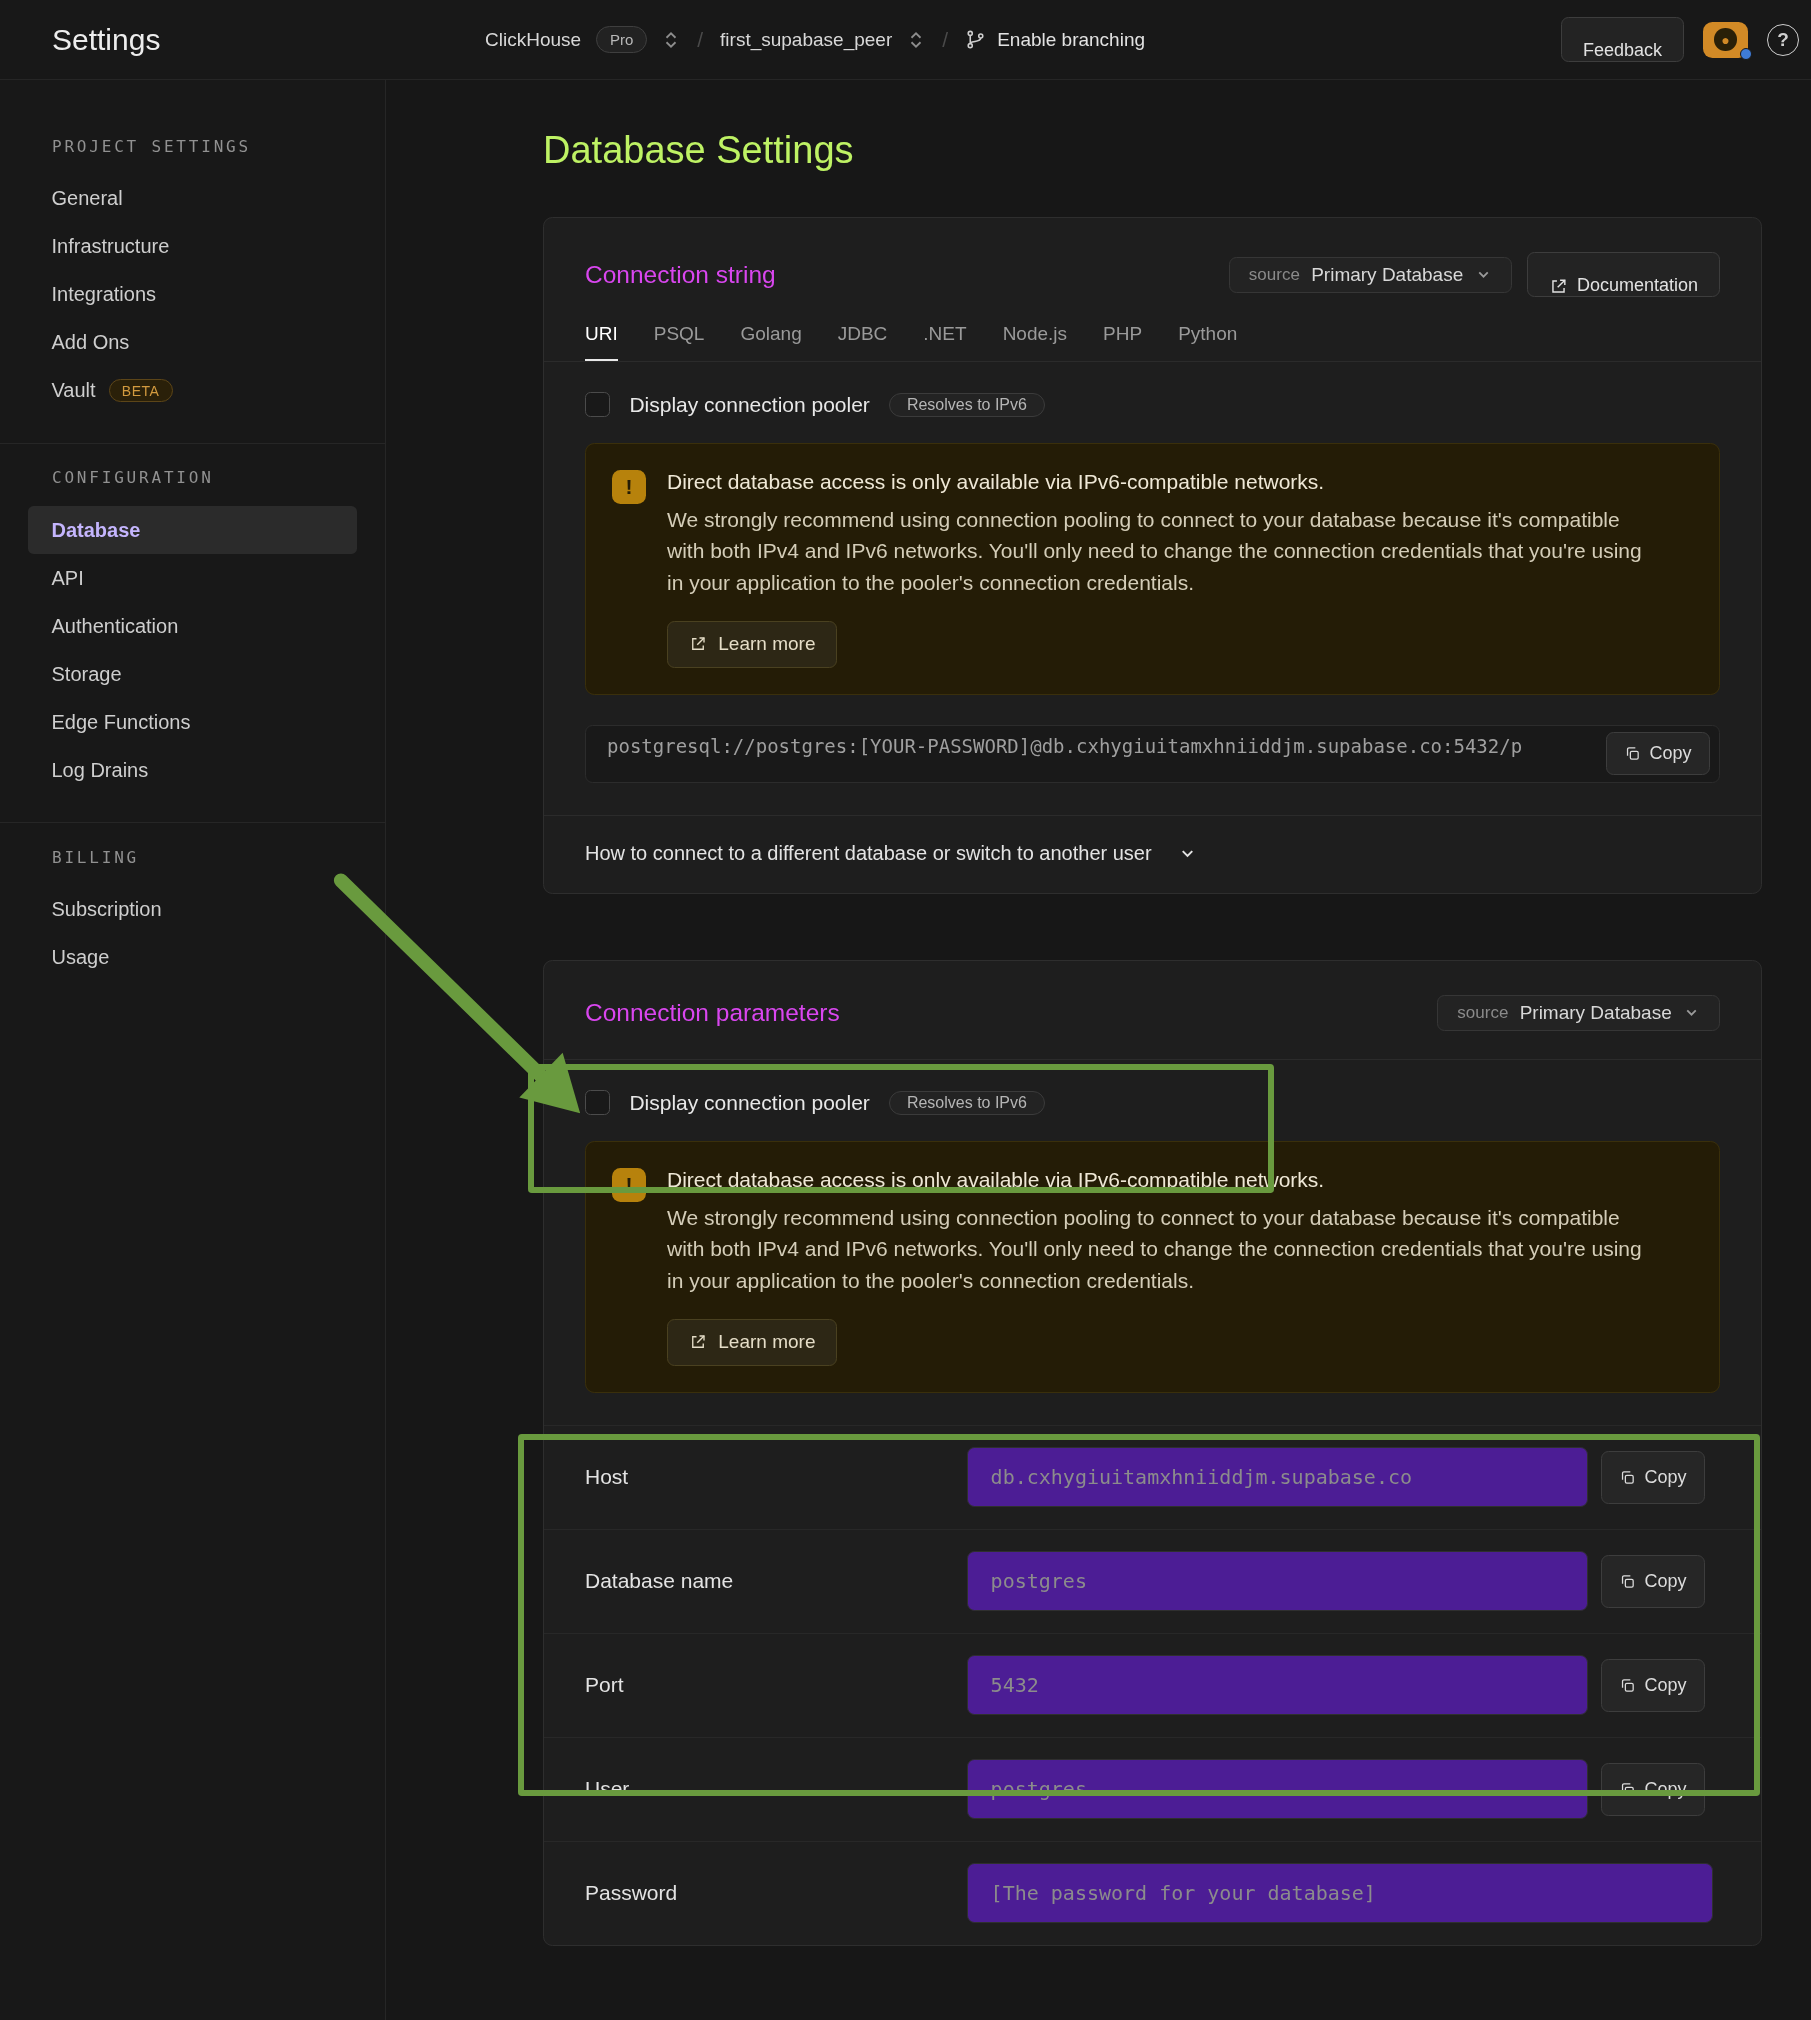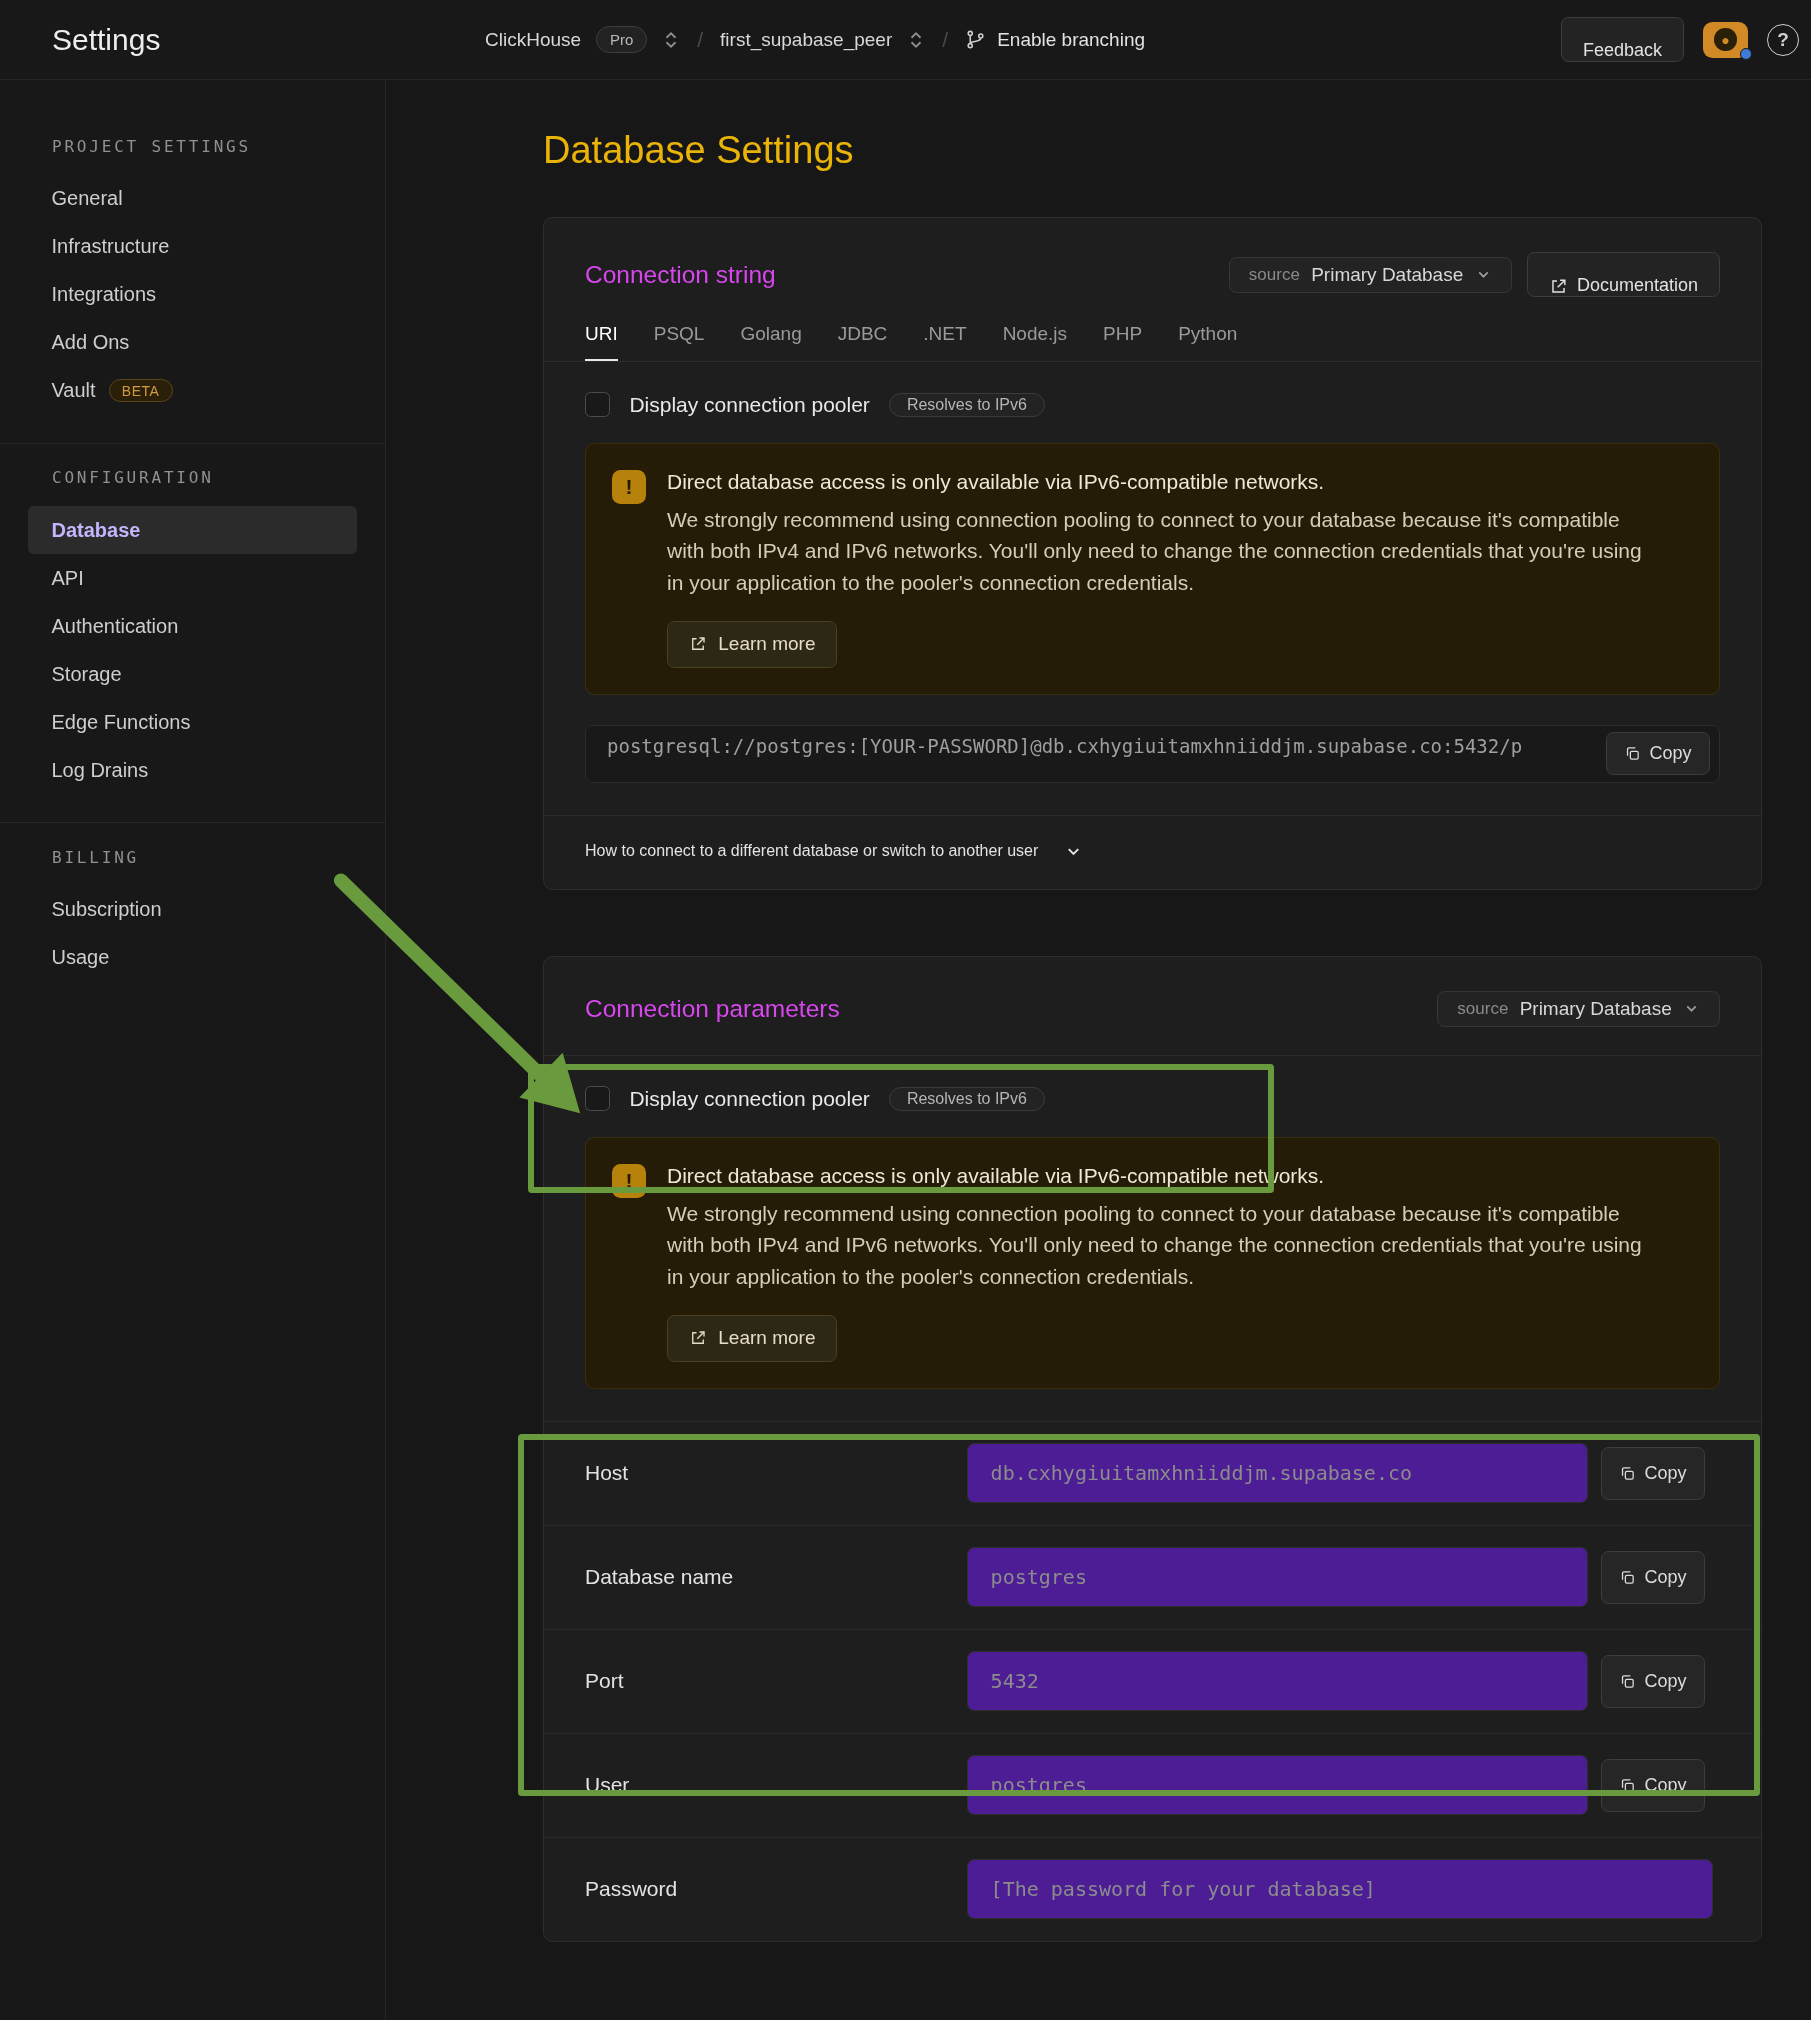--- a/index.html
+++ b/index.html
@@ -72,21 +72,21 @@
     padding:0 23.5px;font-size:20px;color:#cecece;border-radius:5.6px;cursor:pointer;
   }
   .side-item.active{background:#2b2b2b;color:#c4b5fd;font-weight:700}
   .beta{
     border:0.9px solid #5c4518;background:#2a2009;color:#d29a3f;
     font-size:14px;padding:2.8px 12.2px;border-radius:941px;letter-spacing:0.5px;
   }
   .side-divider{border-top:0.9px solid #262626;margin:28px 0 5.6px}
   
   .main{position:absolute;top:80px;left:446px;right:0;bottom:0;padding:49px 0 0 97px}
-  .page-title{font-size:38px;font-weight:500;color:#eab308;margin-bottom:45px}
+  .page-title{font-size:38px;font-weight:500;color:#bef264;margin-bottom:45px}
   .card{
     width:1219px;background:var(--panel);
     border:0.9px solid #2e2e2e;border-radius:9.4px;
   }
   .card-head{display:flex;align-items:center;padding:34px 41px 0 41px;gap:15px}
   .card-title{font-size:24.5px;color:#d946ef;flex:1;font-weight:400}
   .src-select{
     display:inline-flex;align-items:center;gap:11.3px;height:36px;padding:0 19px;
     background:#232323;border:0.9px solid #363636;border-radius:7.5px;cursor:pointer;
   }
@@ -133,21 +133,21 @@
   }
   .copy-btn{
     display:inline-flex;align-items:center;gap:8.5px;height:43px;padding:0 17px;
     background:#262626;border:0.9px solid #3d3d3d;border-radius:7.5px;color:#dcdcdc;font-size:18px;cursor:pointer;flex:none;
   }
   .code-row .copy-btn{position:absolute;right:9.4px;top:6.6px}
   
   .card-foot{
     margin-top:32px;border-top:0.9px solid var(--border);
     padding:26px 41px 28px;display:flex;align-items:center;gap:26px;
-    font-size:16px;color:#e3e3e3;cursor:pointer;
+    font-size:20px;color:#e3e3e3;cursor:pointer;
   }
   
   .card2{margin-top:66px}
   .card2 .card-head{padding-bottom:28px;border-bottom:0.9px solid var(--border)}
   .param-rows{margin-top:32px}
   .param-row{
     display:flex;align-items:center;padding:0 41px;height:104px;border-top:0.9px solid var(--border-soft);
   }
   .param-label{width:382px;font-size:21px;color:#e3e3e3;flex:none}
   .param-value{

